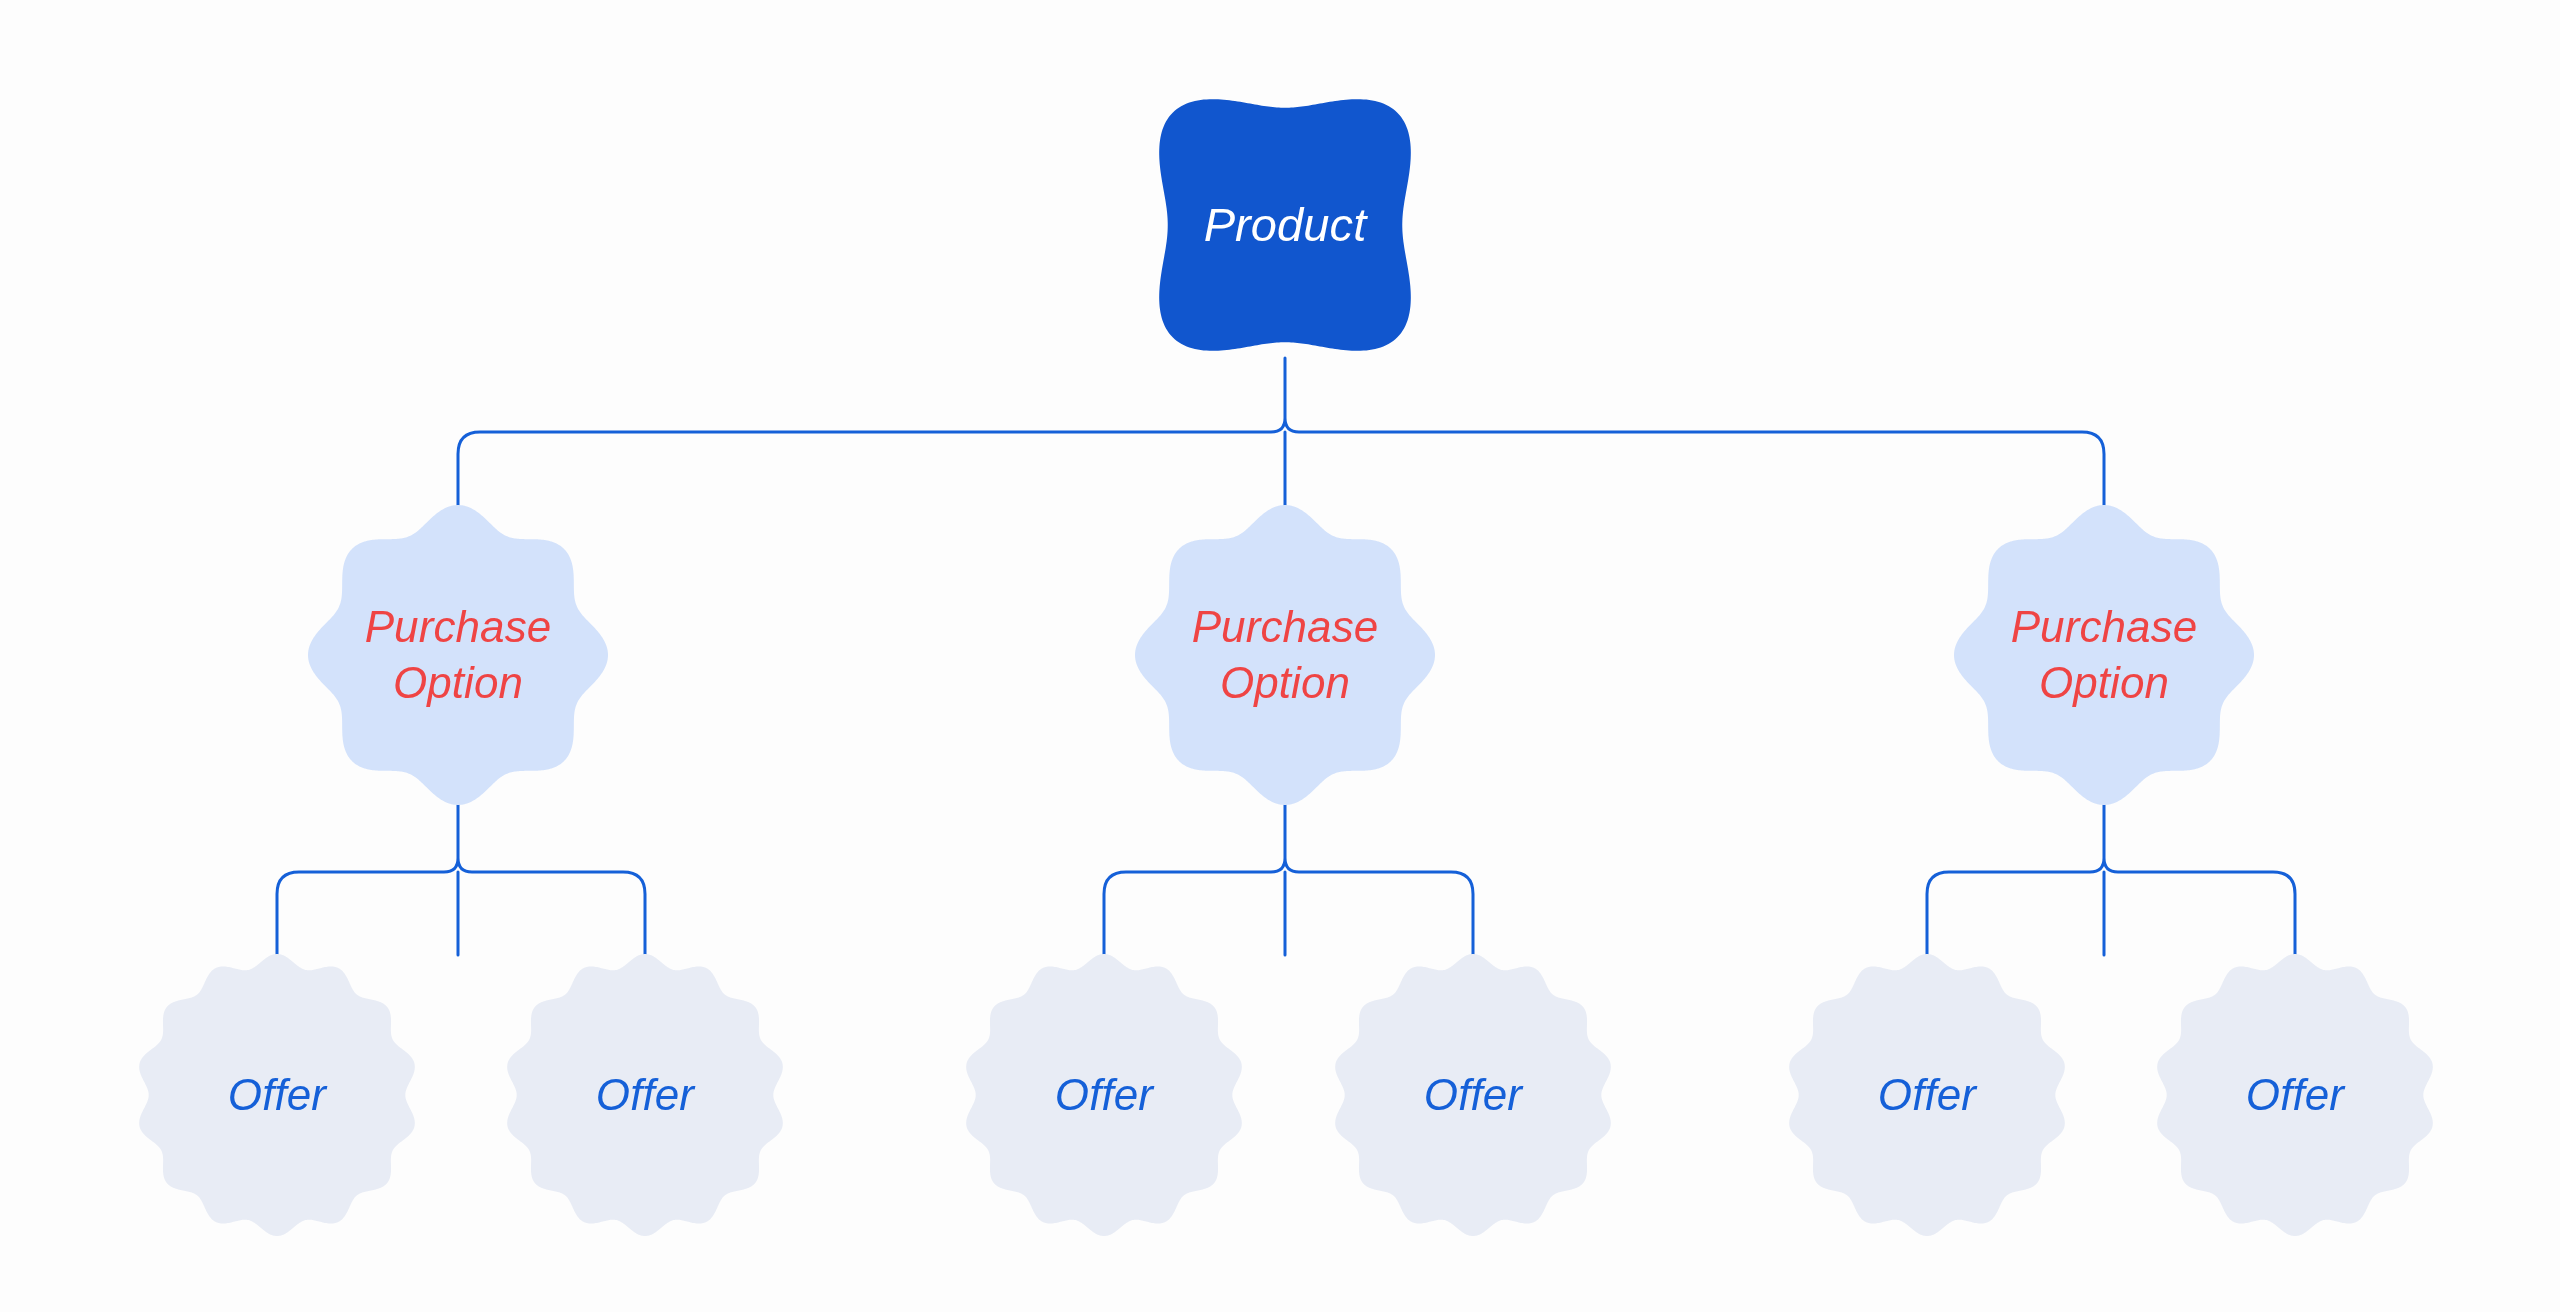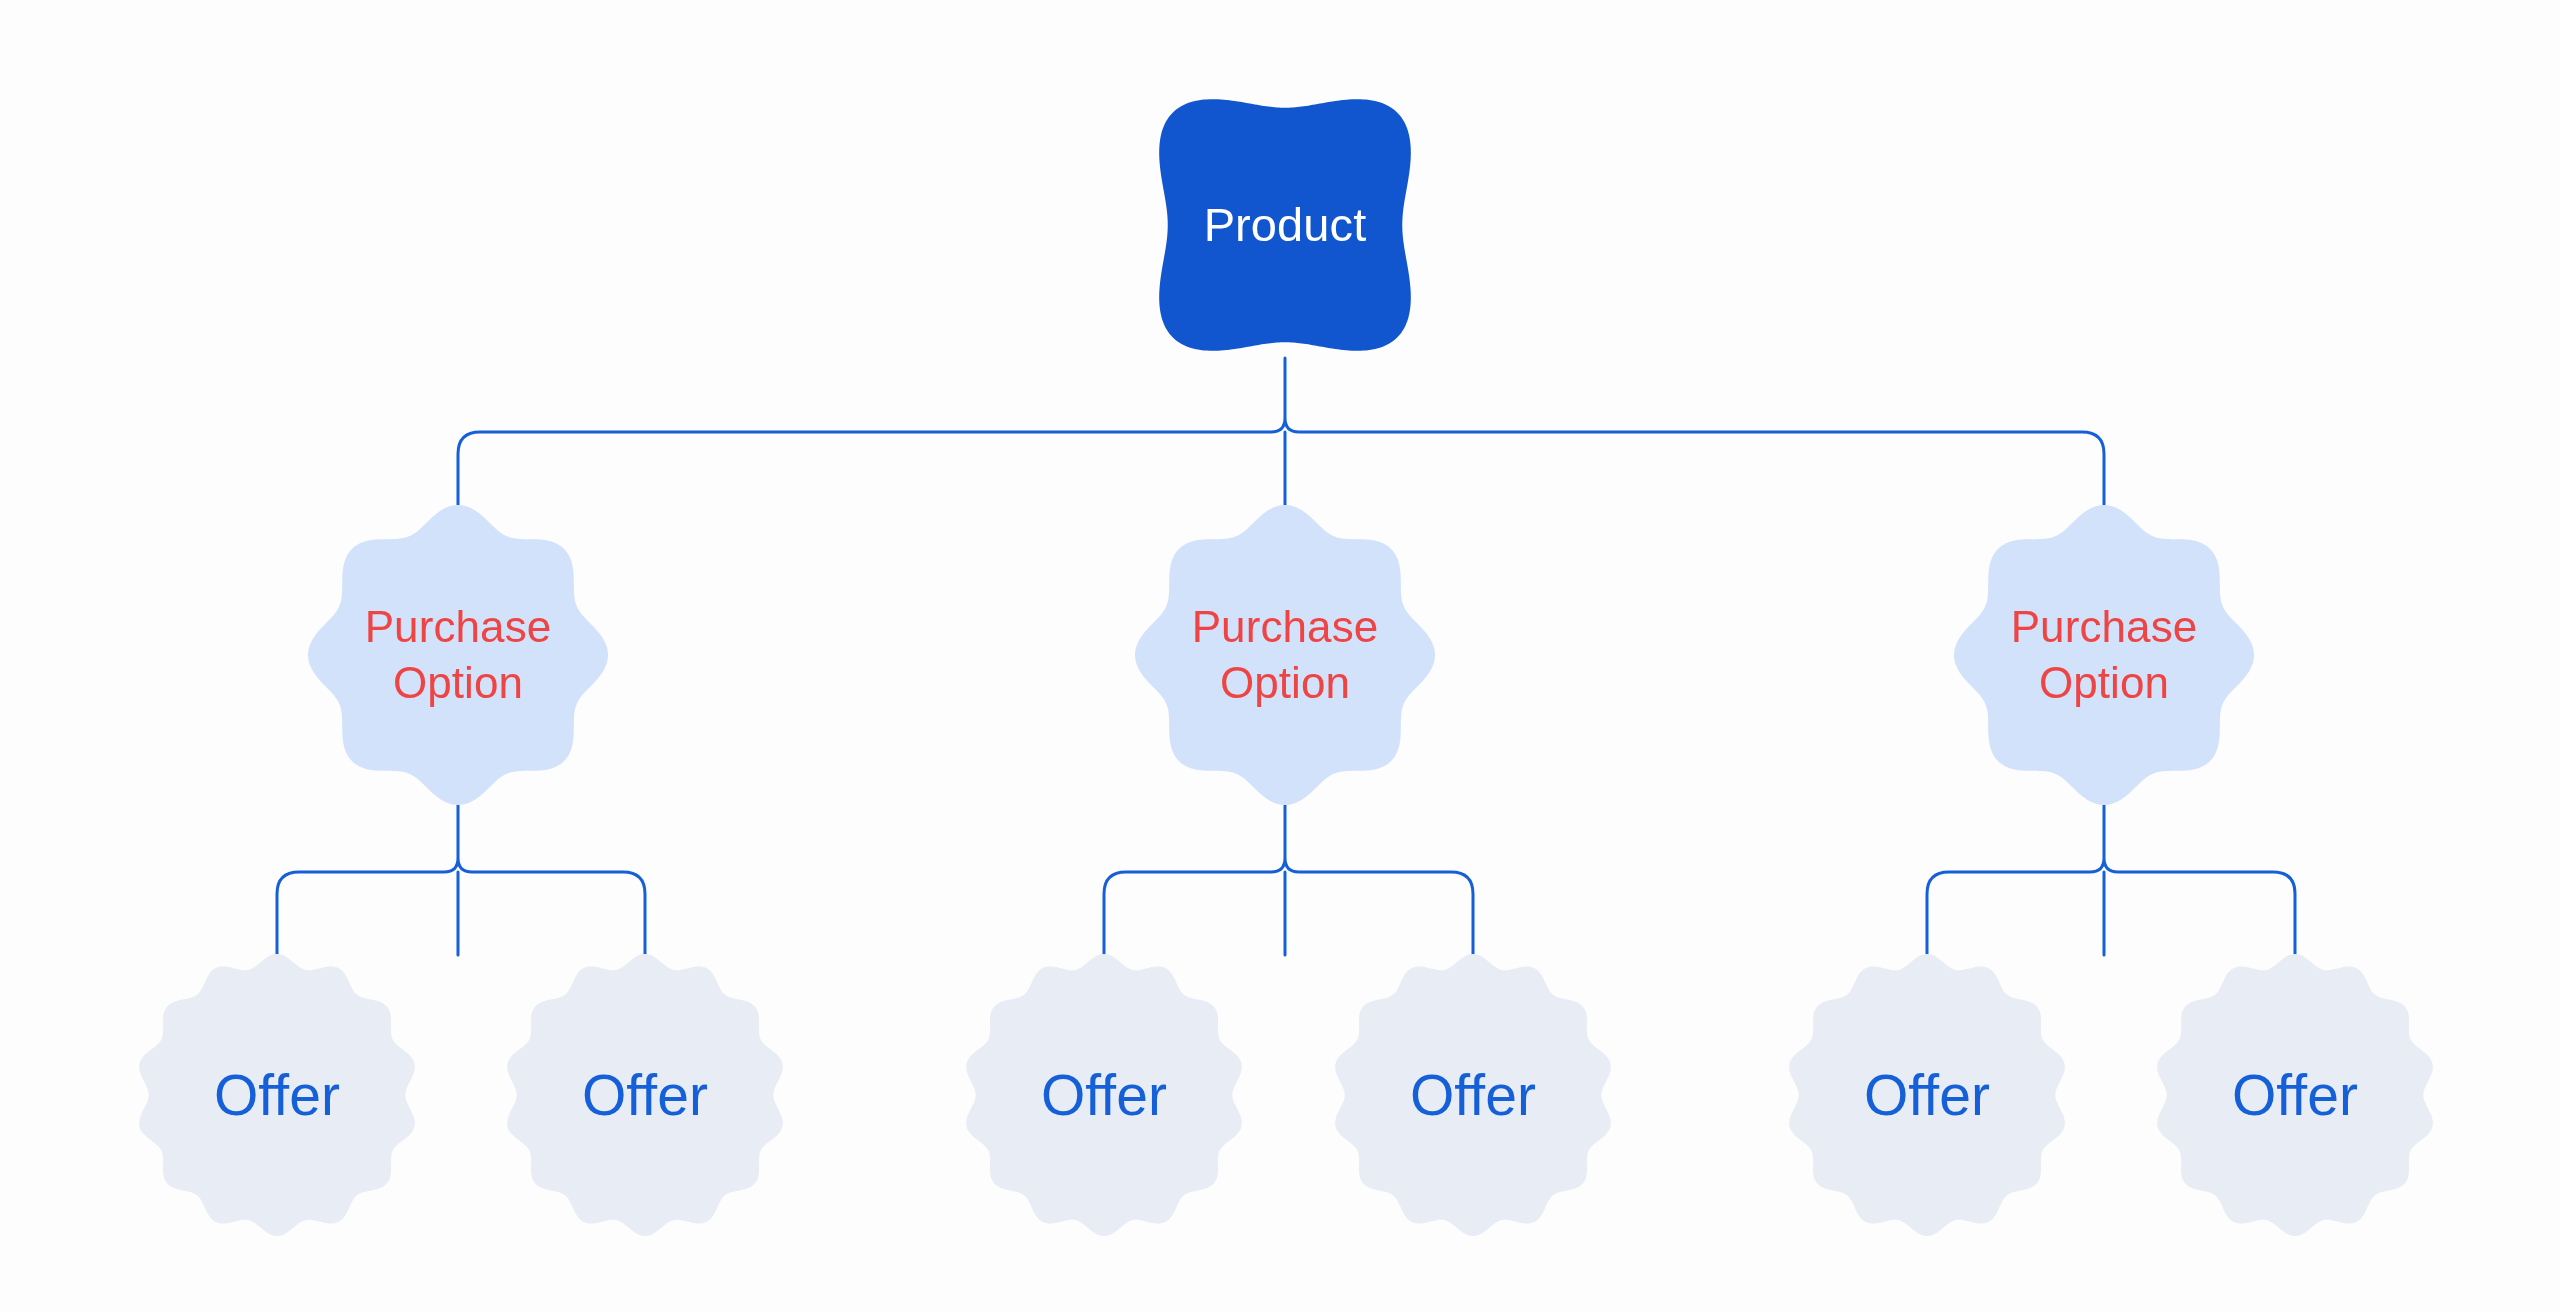--- a/index.html
+++ b/index.html
@@ -43,30 +43,30 @@
     letter-spacing: 0.1px;
     color: #ffffff;
   }
   .lbl-option {
     font-size: 44px;
     line-height: 1.28;
     letter-spacing: 0.1px;
     color: #ef4444;
   }
   .lbl-offer {
-    font-size: 57px;
+    font-size: 44px;
     line-height: 1.2;
     letter-spacing: 0.1px;
     color: #1560d8;
   }
 </style>
 </head>
 <body>
 
-<div id="diagram-root" style="background: rgb(253, 253, 253);">
+<div id="diagram-root" style="background: rgb(253, 253, 253); font-style: italic;">
 
   <svg id="diagram-svg" viewBox="0 0 2560 1312" xmlns="http://www.w3.org/2000/svg">
     <g id="layer-connectors">
         <path d="M 458 512 L 458 454 Q 458 432 480 432 L 1271 432 Q 1285 432 1285 418 L 1285 358 M 1285 418 Q 1285 432 1299 432 L 2082 432 Q 2104 432 2104 454 L 2104 512" fill="none" stroke="#1560d8" stroke-width="3" stroke-linecap="round" stroke-linejoin="round"></path>
         <path d="M 1285 432 L 1285 512" fill="none" stroke="#1560d8" stroke-width="3" stroke-linecap="round"></path>
         <path d="M 277 955 L 277 894 Q 277 872 299 872 L 444 872 Q 458 872 458 858 L 458 800 M 458 858 Q 458 872 472 872 L 623 872 Q 645 872 645 894 L 645 955" fill="none" stroke="#1560d8" stroke-width="3" stroke-linecap="round" stroke-linejoin="round"></path>
         <path d="M 458 872 L 458 955" fill="none" stroke="#1560d8" stroke-width="3" stroke-linecap="round"></path>
         <path d="M 1104 955 L 1104 894 Q 1104 872 1126 872 L 1271 872 Q 1285 872 1285 858 L 1285 800 M 1285 858 Q 1285 872 1299 872 L 1451 872 Q 1473 872 1473 894 L 1473 955" fill="none" stroke="#1560d8" stroke-width="3" stroke-linecap="round" stroke-linejoin="round"></path>
         <path d="M 1285 872 L 1285 955" fill="none" stroke="#1560d8" stroke-width="3" stroke-linecap="round"></path>
         <path d="M 1927 955 L 1927 894 Q 1927 872 1949 872 L 2090 872 Q 2104 872 2104 858 L 2104 800 M 2104 858 Q 2104 872 2118 872 L 2273 872 Q 2295 872 2295 894 L 2295 955" fill="none" stroke="#1560d8" stroke-width="3" stroke-linecap="round" stroke-linejoin="round"></path>

